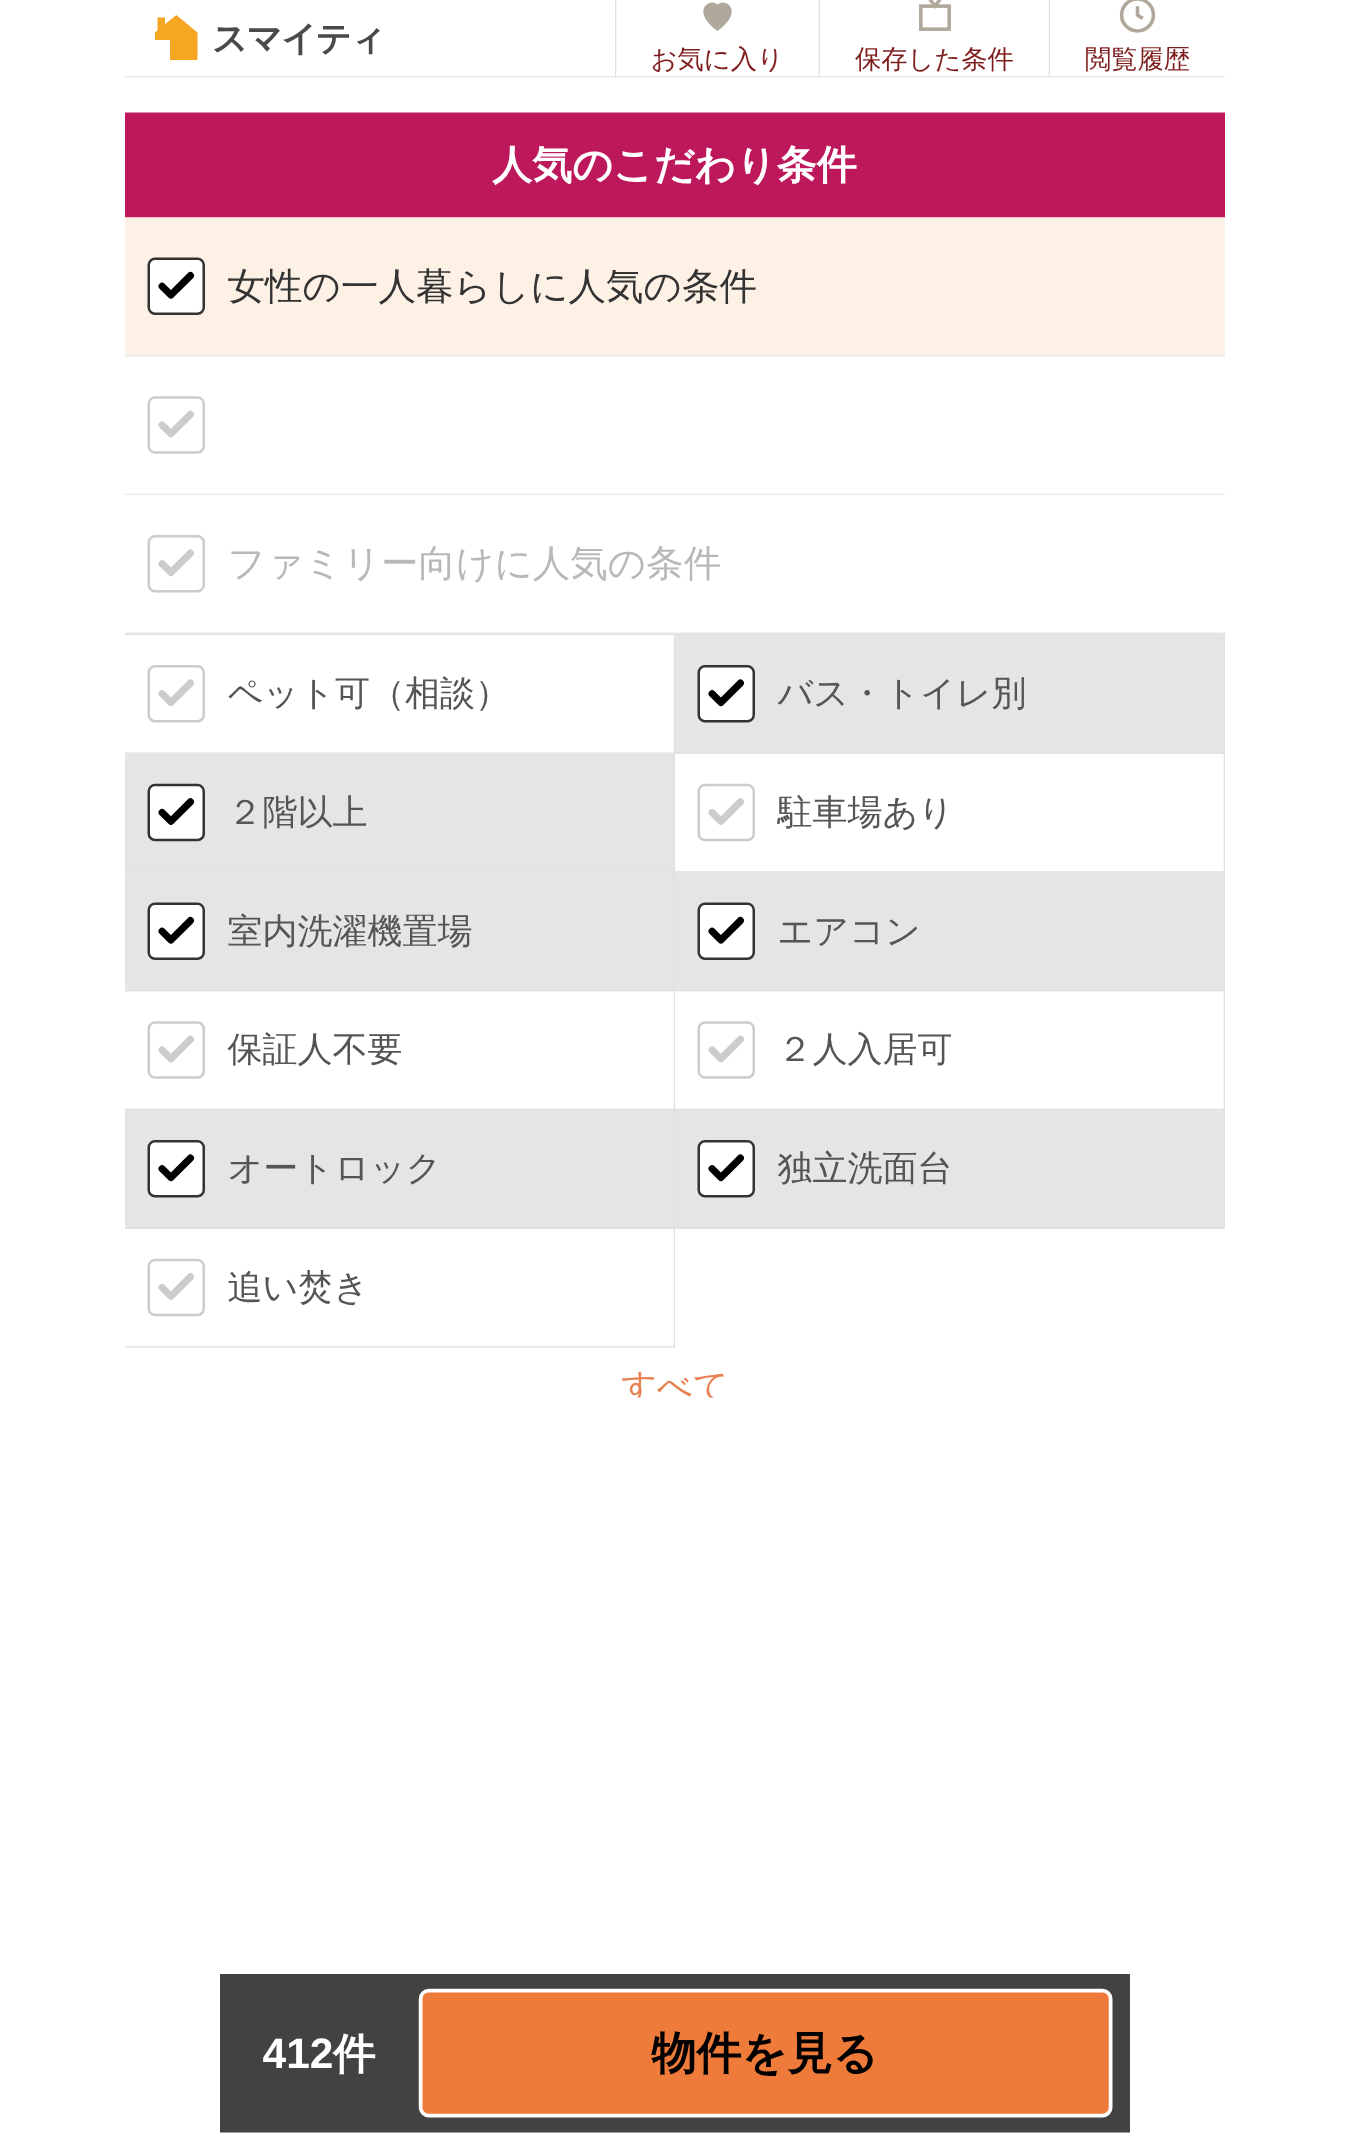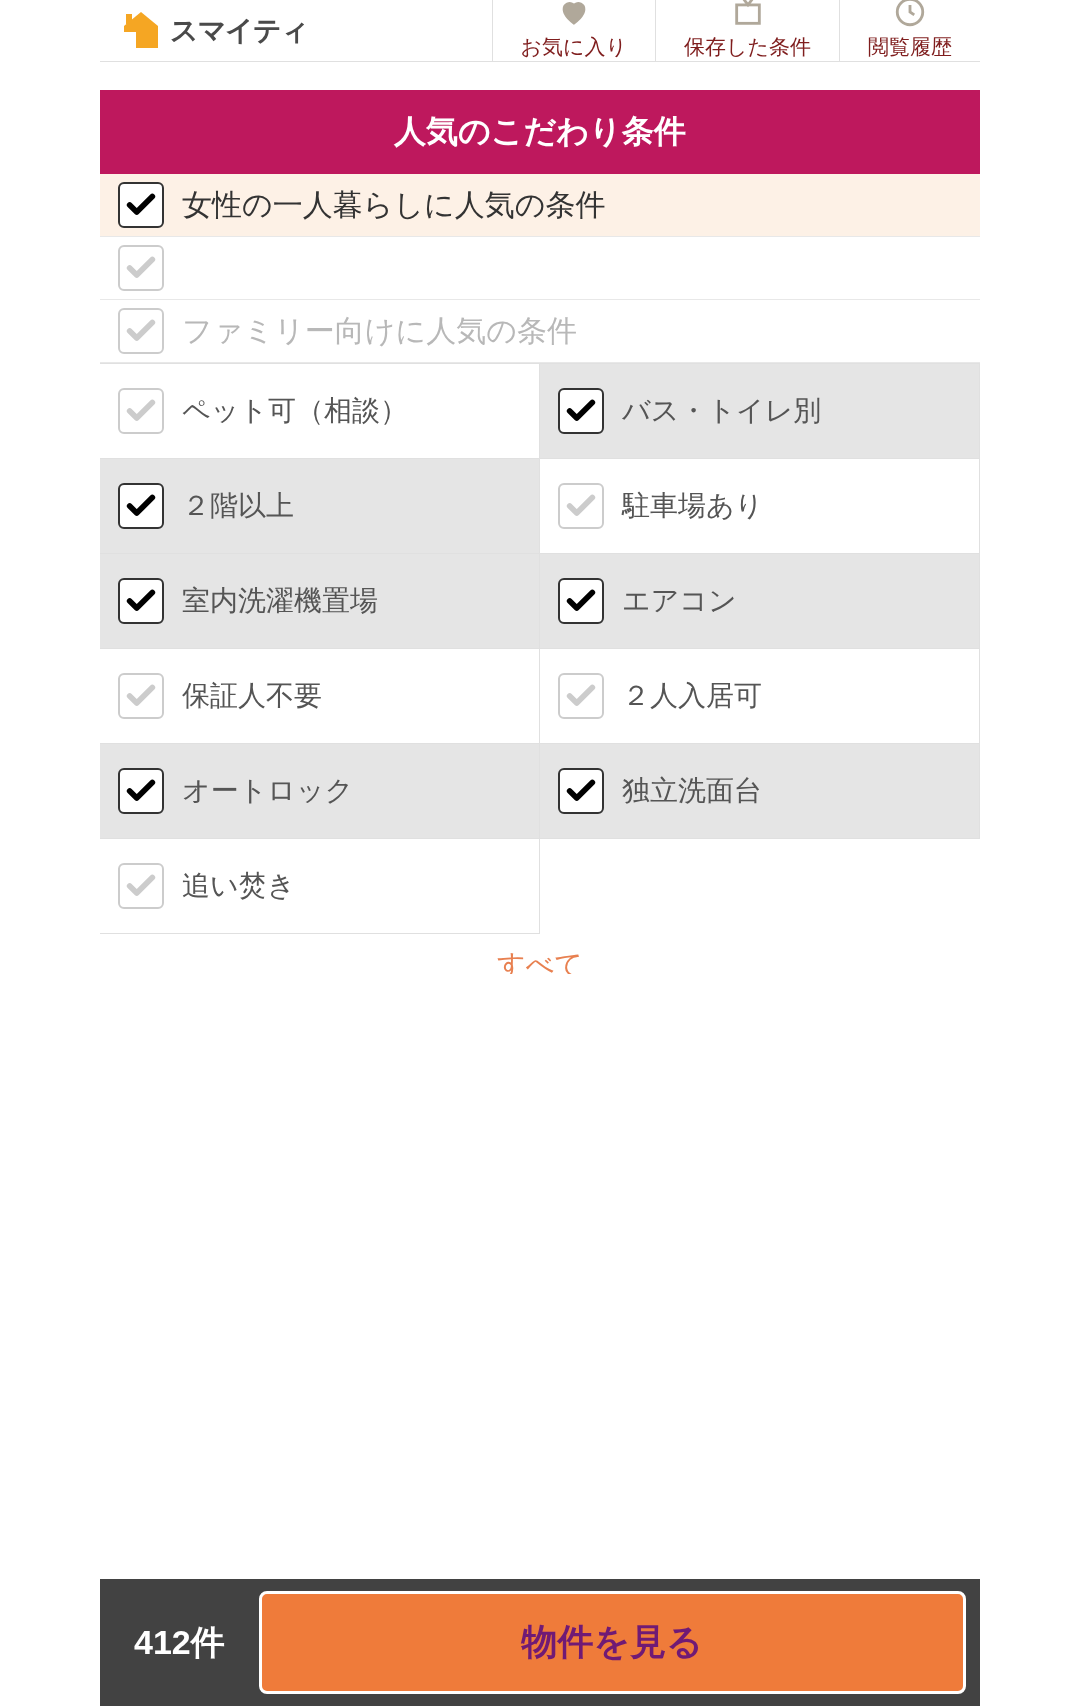--- a/index.html
+++ b/index.html
@@ -63,21 +63,21 @@
       background: #be185d;
       color: #fff;
       text-align: center;
       font-size: 32px;
       font-weight: bold;
       padding: 20px 0;
     }
     .preset-row {
       display: flex;
       align-items: center;
-      padding: 8px 18px;
+      padding: 32px 18px;
       border-bottom: 1px solid #e8e8e8;
     }
     .preset-row.highlighted {
       background: #fdf1e6;
     }
     .preset-row.disabled {
       color: #b8b8b8;
     }
     .checkbox {
       width: 46px;
@@ -139,38 +139,38 @@
       text-align: center;
       font-size: 28px;
       color: #e88050;
       padding: 12px 0 0 0;
     }
     .footer-bar {
       position: fixed;
       bottom: 0;
       left: 50%;
       transform: translateX(-50%);
-      width: 880px;
+      width: 728px;
       background: rgba(50,50,50,0.92);
       display: flex;
       align-items: center;
       padding: 12px 14px;
       gap: 14px;
     }
     .result-count {
       color: #fff;
       font-size: 34px;
       font-weight: bold;
       padding: 0 20px;
       white-space: nowrap;
     }
     .view-button {
       flex: 1;
       background: #ef7b3a;
-      color: #701a75;
+      color: #000000;
       font-size: 36px;
       font-weight: bold;
       text-align: center;
       padding: 24px 16px;
       border-radius: 8px;
       border: 3px solid #fff;
       cursor: pointer;
     }
   </style>
 </head>

